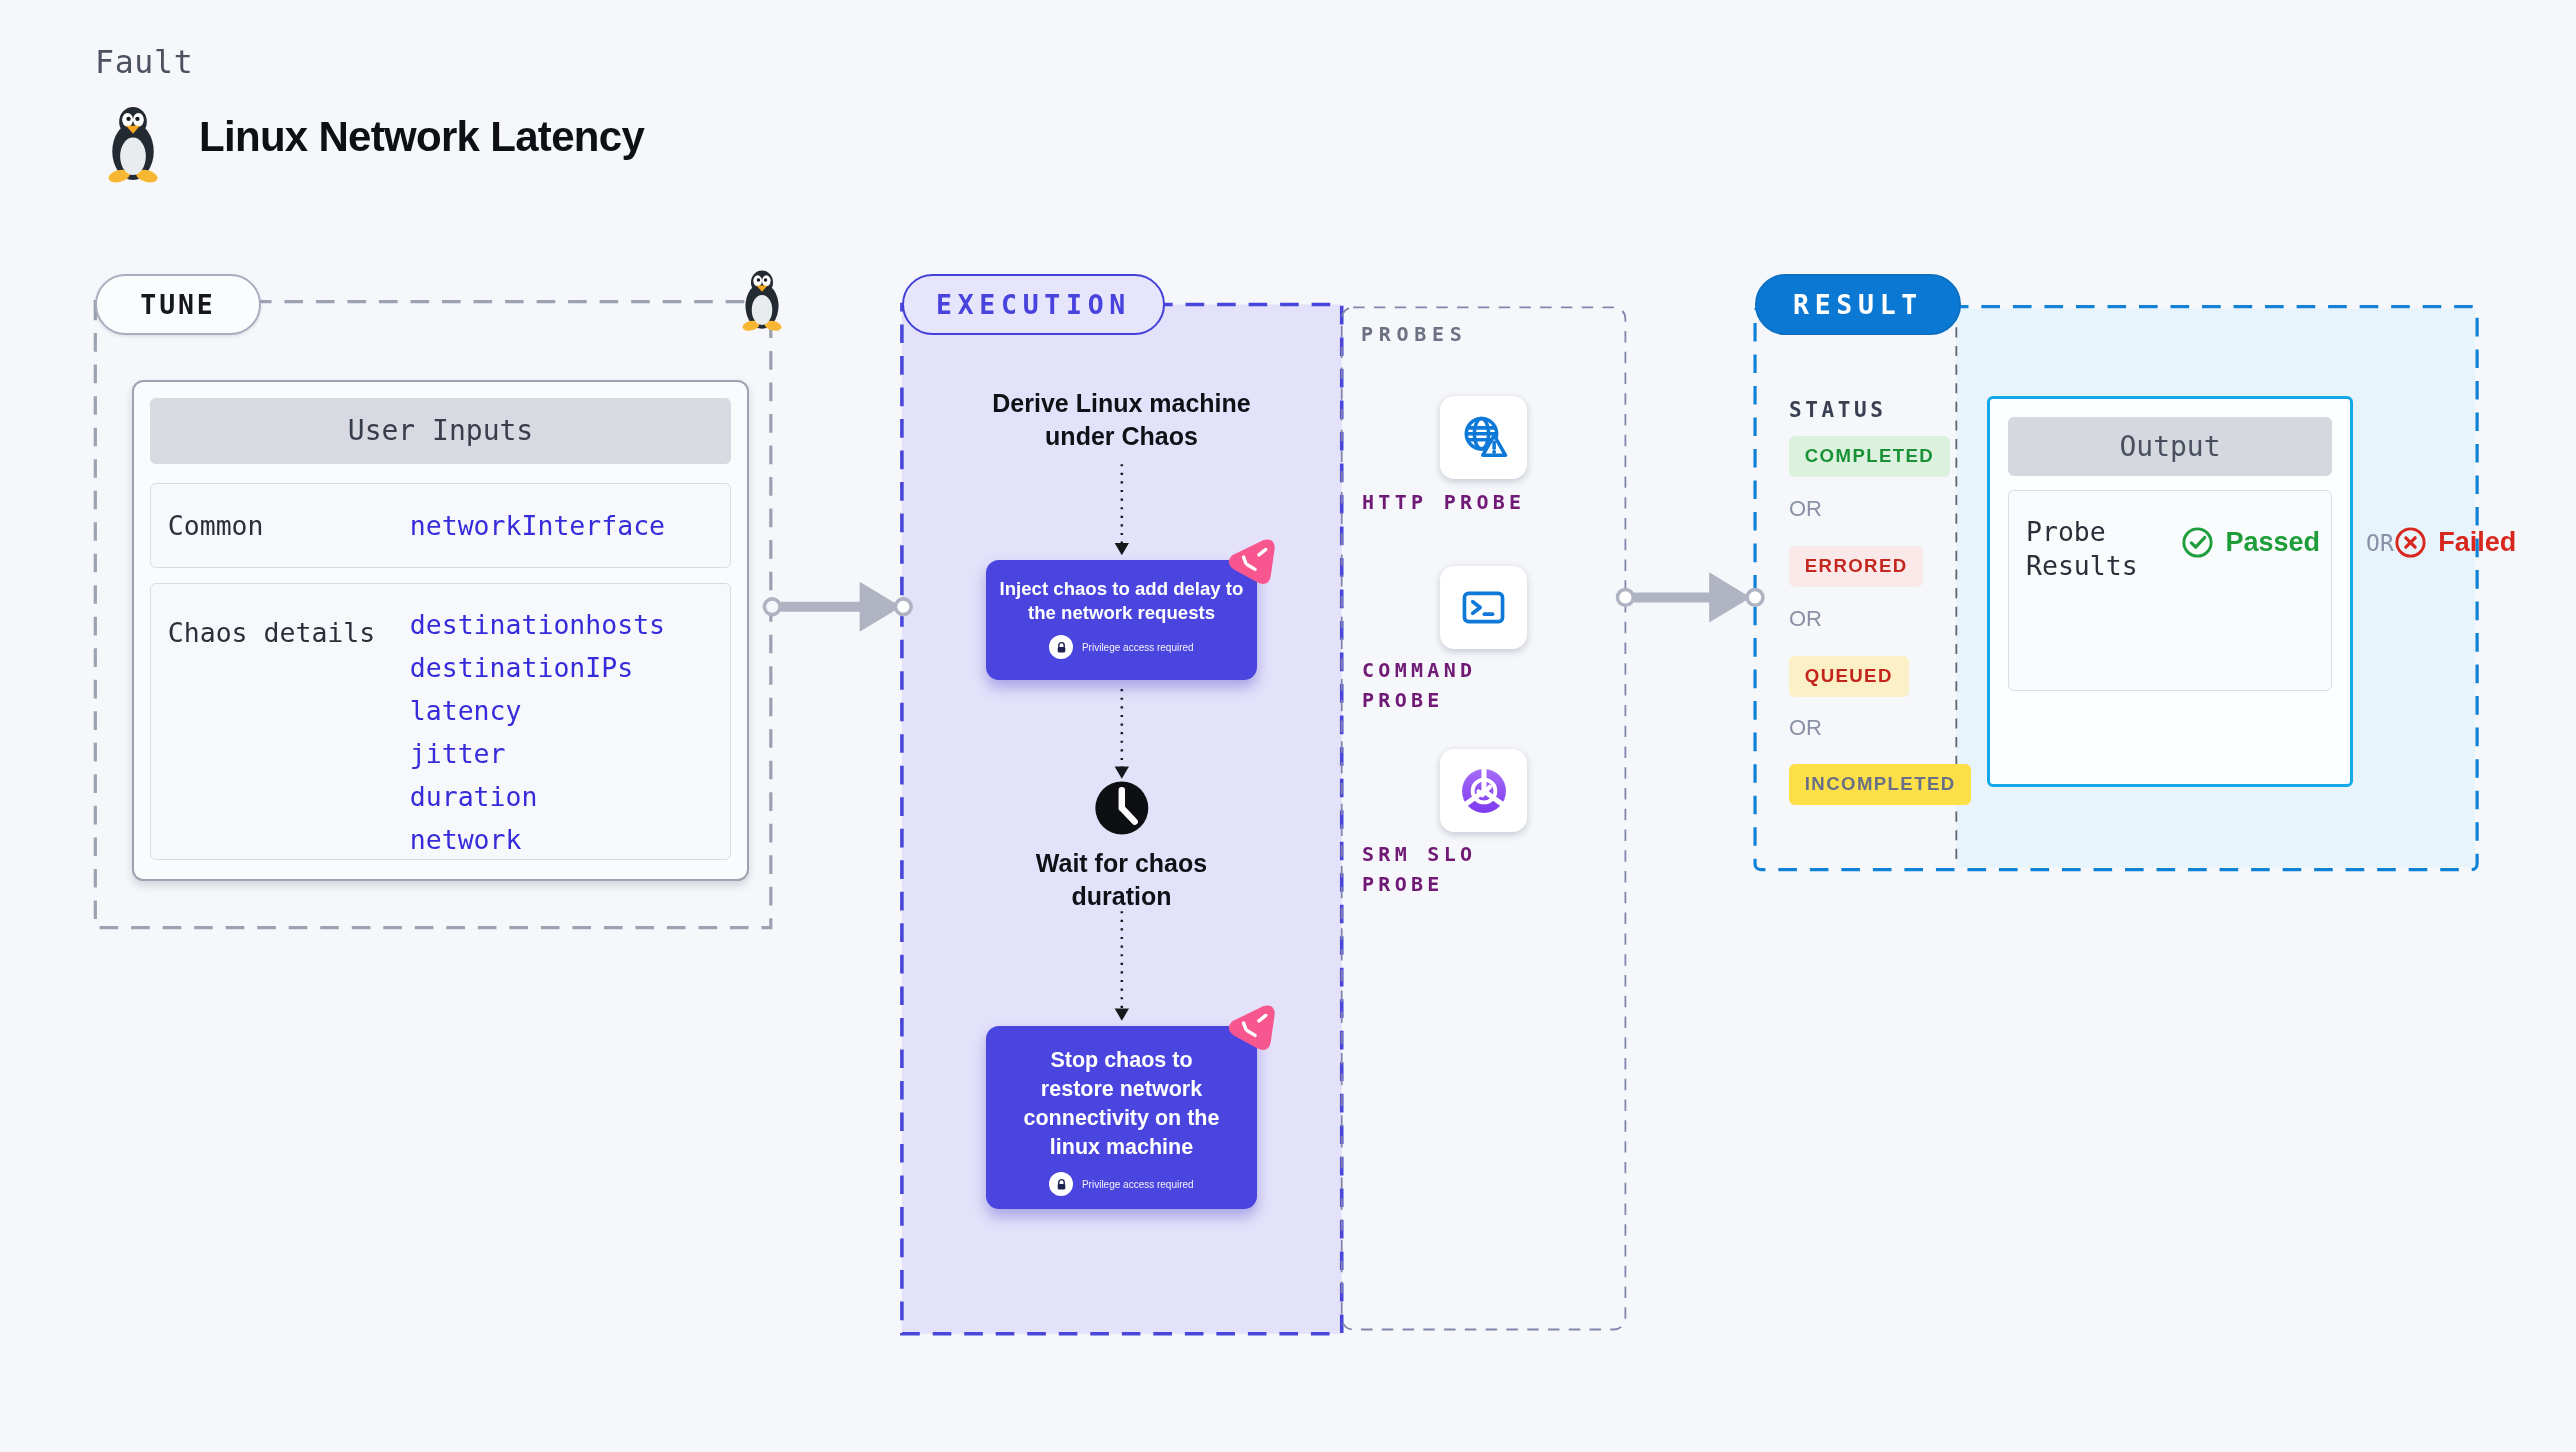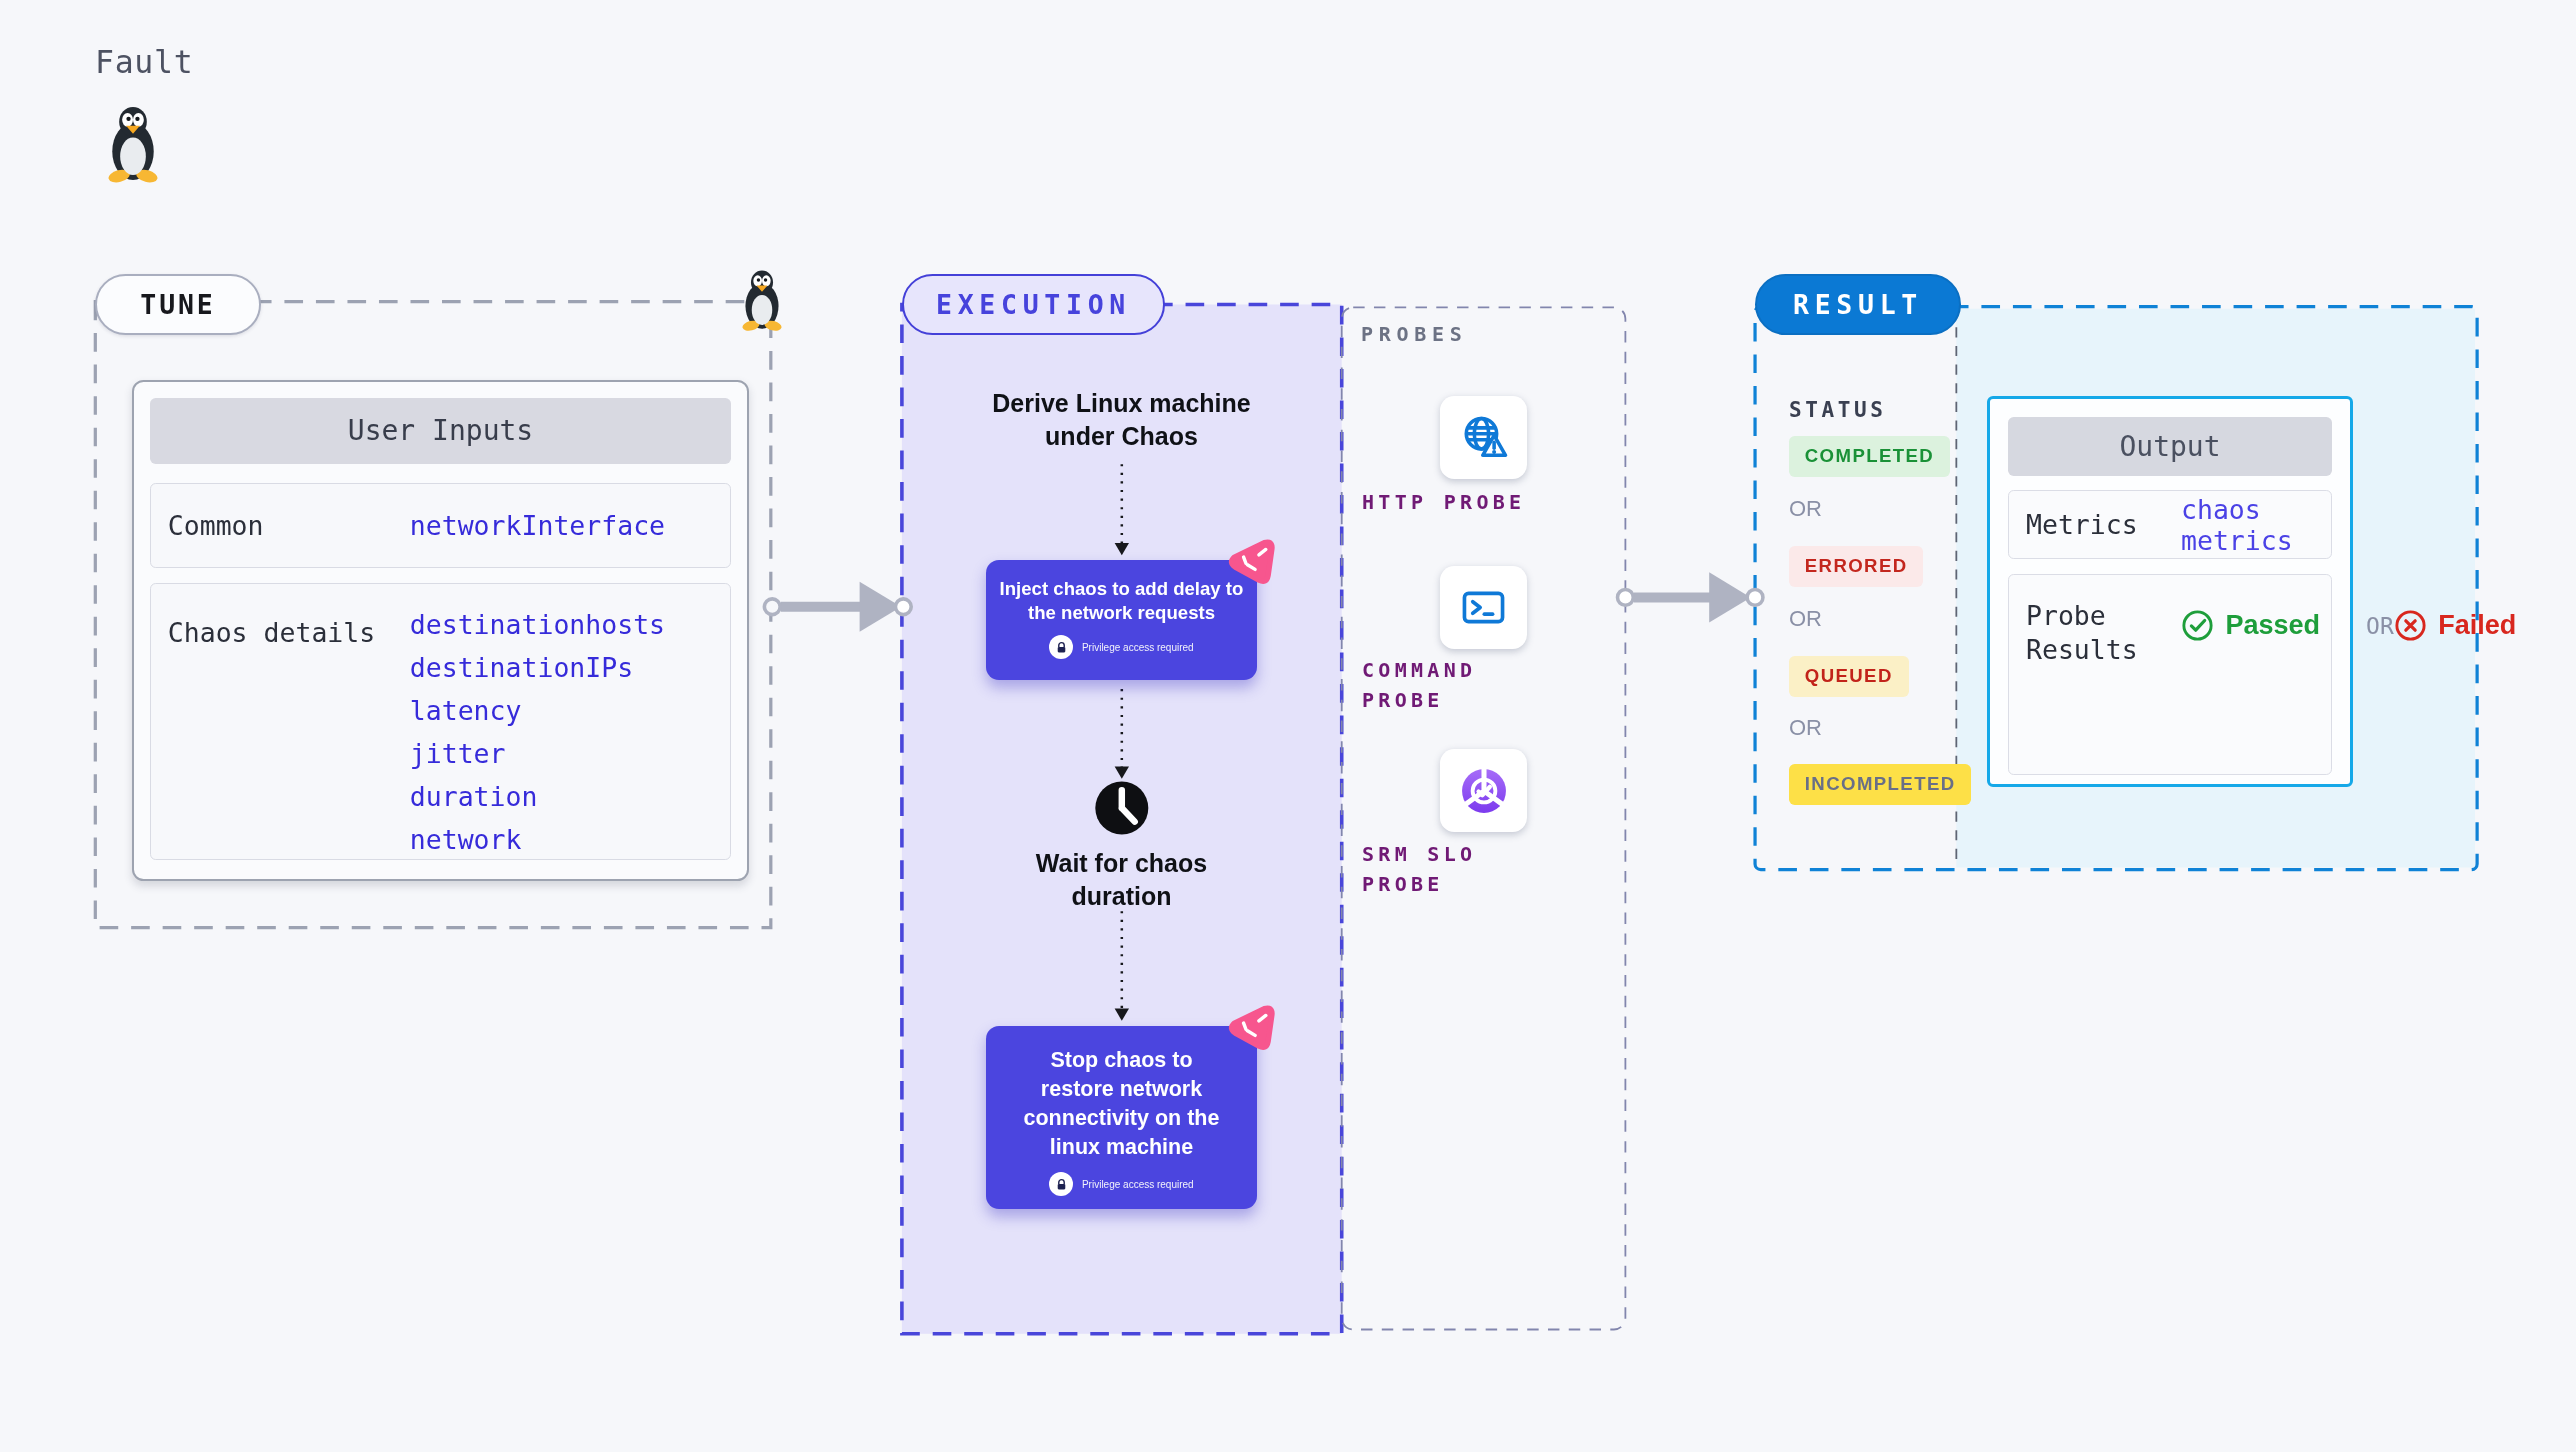--- a/index.html
+++ b/index.html
@@ -160,20 +160,21 @@
     <g>
       <circle cx="1566" cy="1128" r="37" fill="#0E0F12"></circle>
       <path d="M1566 1128 L1566 1103 M1566 1128 L1584 1147" stroke="#FFFFFF" stroke-width="9" stroke-linecap="round" fill="none"></path>
     </g>
   </svg>
 
   <div class="abs mono kicker z2">Fault</div>
   <svg class="abs tux-big z2" viewBox="0 0 64 80">
       <use href="#tux"></use>
     </svg>
+  <div class="abs title z2">Linux Network Latency</div>
 
   <div class="abs mono pill pill-tune">TUNE</div>
   <svg class="abs tux-small" viewBox="0 0 64 80">
       <use href="#tux"></use>
     </svg>
 
   <div class="abs ui-card">
     <div class="ui-head mono">User Inputs</div>
     <div class="ui-row ui-row1">
       <div class="ui-label mono">Common</div>
@@ -297,24 +298,20 @@
   <div class="status-badge sb0" style="background: rgb(220, 242, 222); color: rgb(26, 145, 55);">COMPLETED</div>
   <div class="or-txt or0">OR</div>
   <div class="status-badge sb1" style="background: rgb(251, 233, 233); color: rgb(195, 39, 30);">ERRORED</div>
   <div class="or-txt or1">OR</div>
   <div class="status-badge sb2" style="background: rgb(251, 240, 198); color: rgb(194, 35, 26);">QUEUED</div>
   <div class="or-txt or2">OR</div>
   <div class="status-badge sb3" style="background: #fde047; color: rgb(105, 111, 135);">INCOMPLETED</div>
 
   <div class="abs out-card">
     <div class="out-head mono">Output</div>
-    <div class="out-row out-metrics">
-      <div class="out-label mono">Metrics</div>
-      <div class="out-val mono">chaos metrics</div>
-    </div>
     <div class="out-row out-probe">
       <div class="out-label mono">
         <div>Probe</div>
         <div>Results</div>
       </div>
       <div class="verdicts">
         <div class="verdict">
           <svg width="33" height="33" viewBox="0 0 46 46">
             <circle cx="23" cy="23" r="19" fill="none" stroke="#1E9E3B" stroke-width="4"></circle>
             <path d="M14.5 23.5 l6 6 L33 16" fill="none" stroke="#1E9E3B" stroke-width="4.5" stroke-linecap="round" stroke-linejoin="round"></path>

